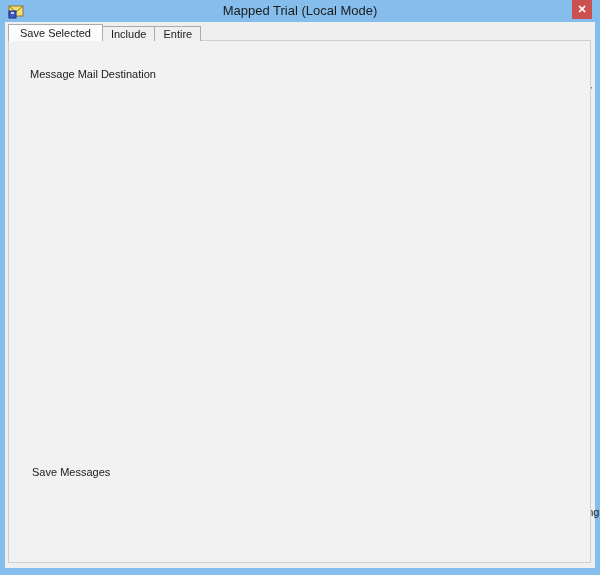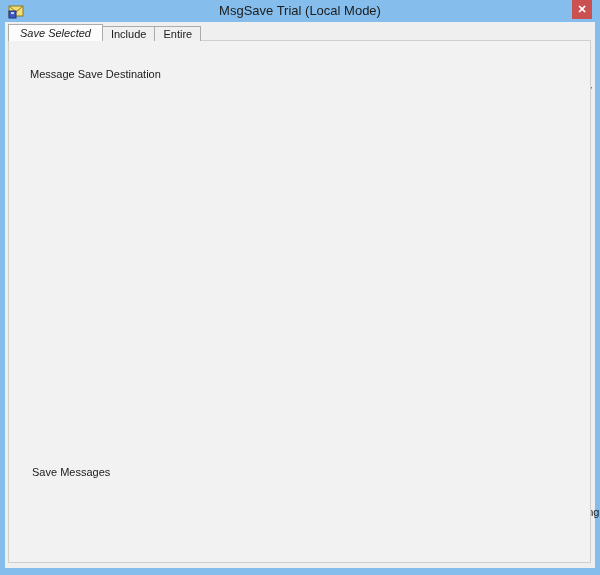--- a/index.html
+++ b/index.html
@@ -13,21 +13,21 @@
   .close-btn { position:absolute; left:572px; top:0; width:20px; height:19px; background:#CB5050; color:#fff;
                font-size:11px; font-weight:bold; text-align:center; line-height:19px; cursor:default; }
 
   
   .client { position:absolute; left:5px; top:22px; width:590px; height:546px; background:#EFEFEF; }
 
   
   .tabstrip { position:absolute; left:8px; top:24px; height:17px; display:flex; align-items:flex-end; z-index:3; }
   .tab { height:15px; line-height:15px; padding:0 8px; font-size:11px; color:#1a1a1a; background:#F0F0F0;
          border:1px solid #ABABAB; border-bottom:none; margin-right:-1px; }
-  .tab.active { height:17px; line-height:17px; background:#FCFCFC; padding:0 11px; position:relative; z-index:4;font-style:italic; }
+  .tab.active { height:17px; line-height:17px; background:#FCFCFC; padding:0 11px; position:relative; z-index:4; }
 
   .tabpage { position:absolute; left:8px; top:40px; width:583px; height:523px; background:#F2F2F2; border:1px solid #CFCFCF; z-index:1; }
 
   .lbl { position:absolute; font-size:11px; color:#1a1a1a; white-space:nowrap; }
 
   .field { position:absolute; background:#F4F4F4; border:1px solid #ADB2B8; font-size:11px; color:#1a1a1a;
            line-height:15px; padding:0 4px; white-space:nowrap; overflow:hidden; }
   .masked { display:inline-block; width:36px; height:10px; background:#D8D8D8; border-radius:2px;
             filter:blur(1px); vertical-align:middle; margin:0 1px; }
 
@@ -74,42 +74,42 @@
 
 <div id="window">
 
   <div class="titlebar">
     <svg class="app-icon" viewBox="0 0 16 16">
       <rect x="1" y="3" width="14" height="10" fill="#F2DE74" stroke="#8C7A1E" stroke-width="1"></rect>
       <path d="M1,3 L8,9 L15,3" fill="none" stroke="#8C7A1E" stroke-width="1"></path>
       <rect x="1" y="8" width="7" height="7" fill="#3D59C6" stroke="#1E2F7A" stroke-width="1"></rect>
       <rect x="3" y="9" width="3" height="2" fill="#C9D4F2"></rect>
     </svg>
-    <div class="title-text">MsgSave Trial (Local Mode)</div>
+    <div class="title-text">Mapped Trial (Local Mode)</div>
     <div class="close-btn">✕</div>
   </div>
 
   <div class="client"></div>
 
   <div class="tabstrip">
     <div class="tab active">Save Selected</div>
     <div class="tab">Include</div>
     <div class="tab">Entire</div>
   </div>
   <div class="tabpage"></div>
 
   <div class="watermark">SOFTPEDIA</div>
 
   <div class="lbl" style="left:22px; top:47px;">Selected Mail Folder:</div>
   <div class="field" style="left:113px; top:44px; width:466px; height:17px;">
     <span>\\</span><span class="masked"></span><span>@softpedia.com\Inbox</span>
   </div>
 
   <div class="groupbox" style="left:20px; top:74px; width:560px; height:370px;"></div>
-  <div class="grouplabel" style="left:26px; top:68px;">Message Save Destination</div>
+  <div class="grouplabel" style="left:26px; top:68px;">Message Mail Destination</div>
 
   <div class="lbl" style="left:22px; top:82px;">Select folder path or...</div>
   <div class="lbl" style="left:407px; top:82px;">Favourite location:</div>
   <div class="checkbox" style="left:491px; top:83px;"></div>
   <div class="lbl" style="left:506px; top:83px;">Open in Treeview</div>
 
   <div class="panel" style="left:22px; top:97px; width:372px; height:315px;"></div>
 
   <div class="treeline vline" style="left:28px; top:110px; height:116px;"></div>
   <div class="treeline vline" style="left:44px; top:226px; height:11px;"></div>

